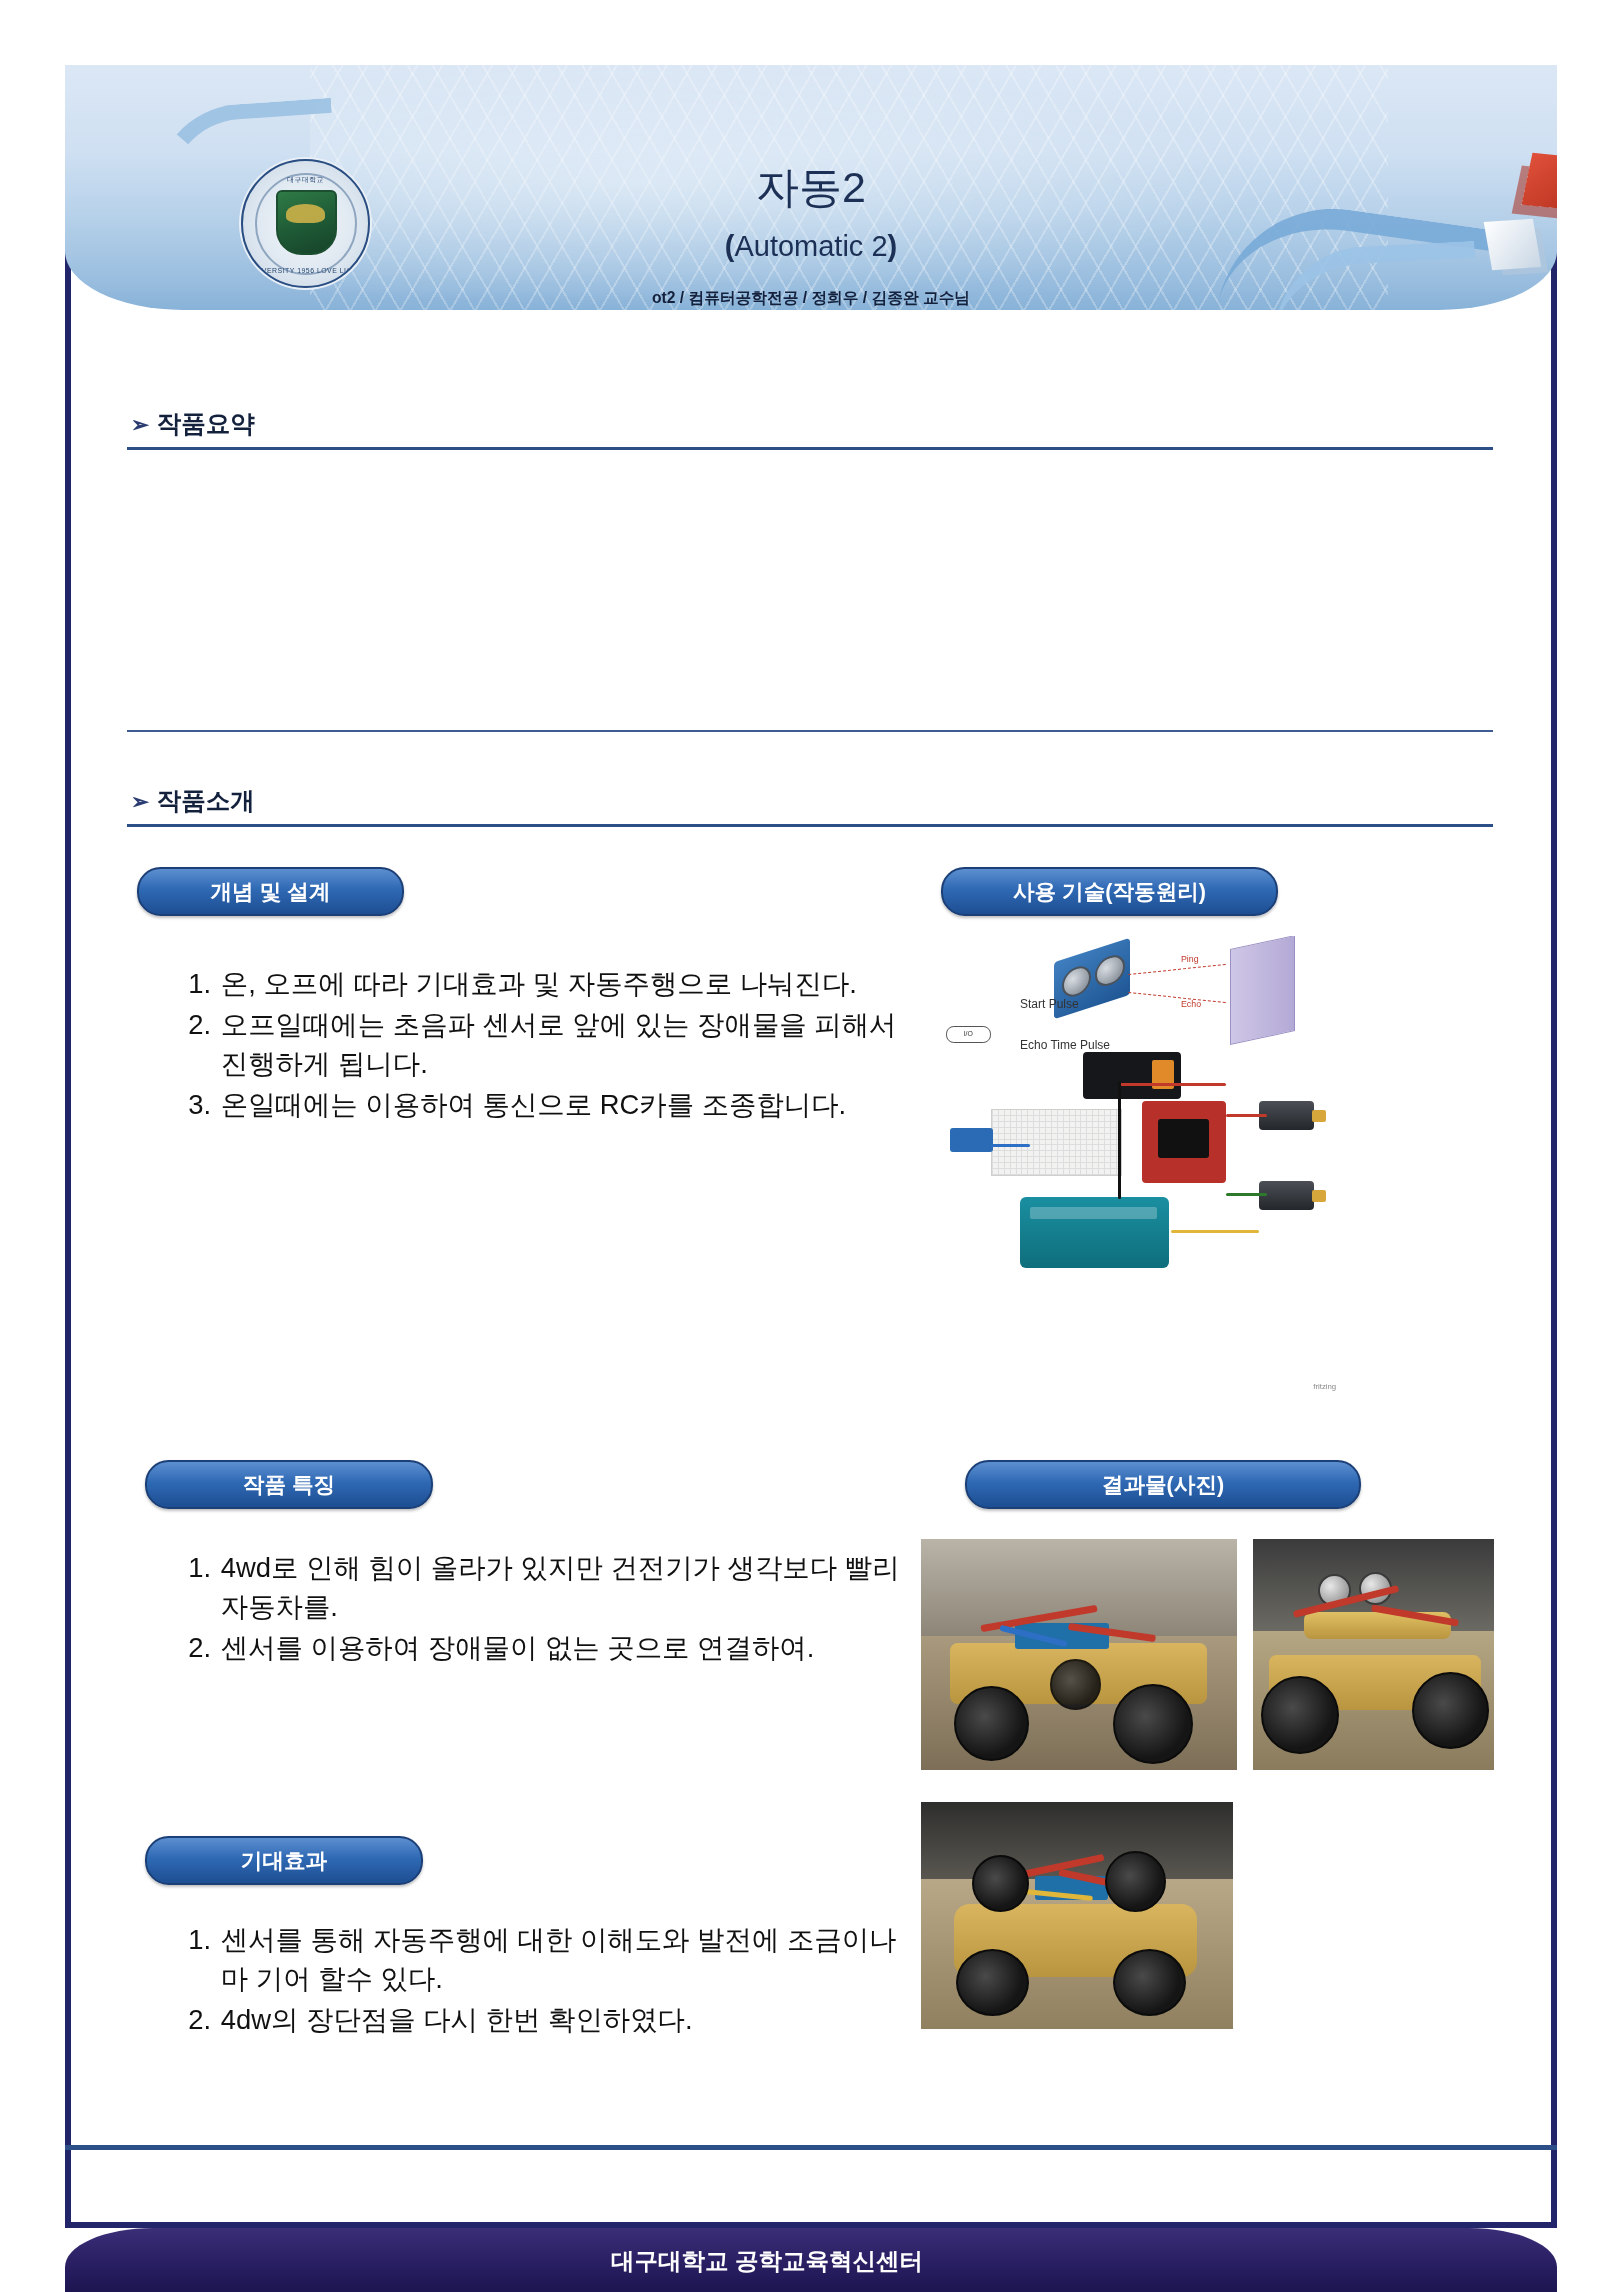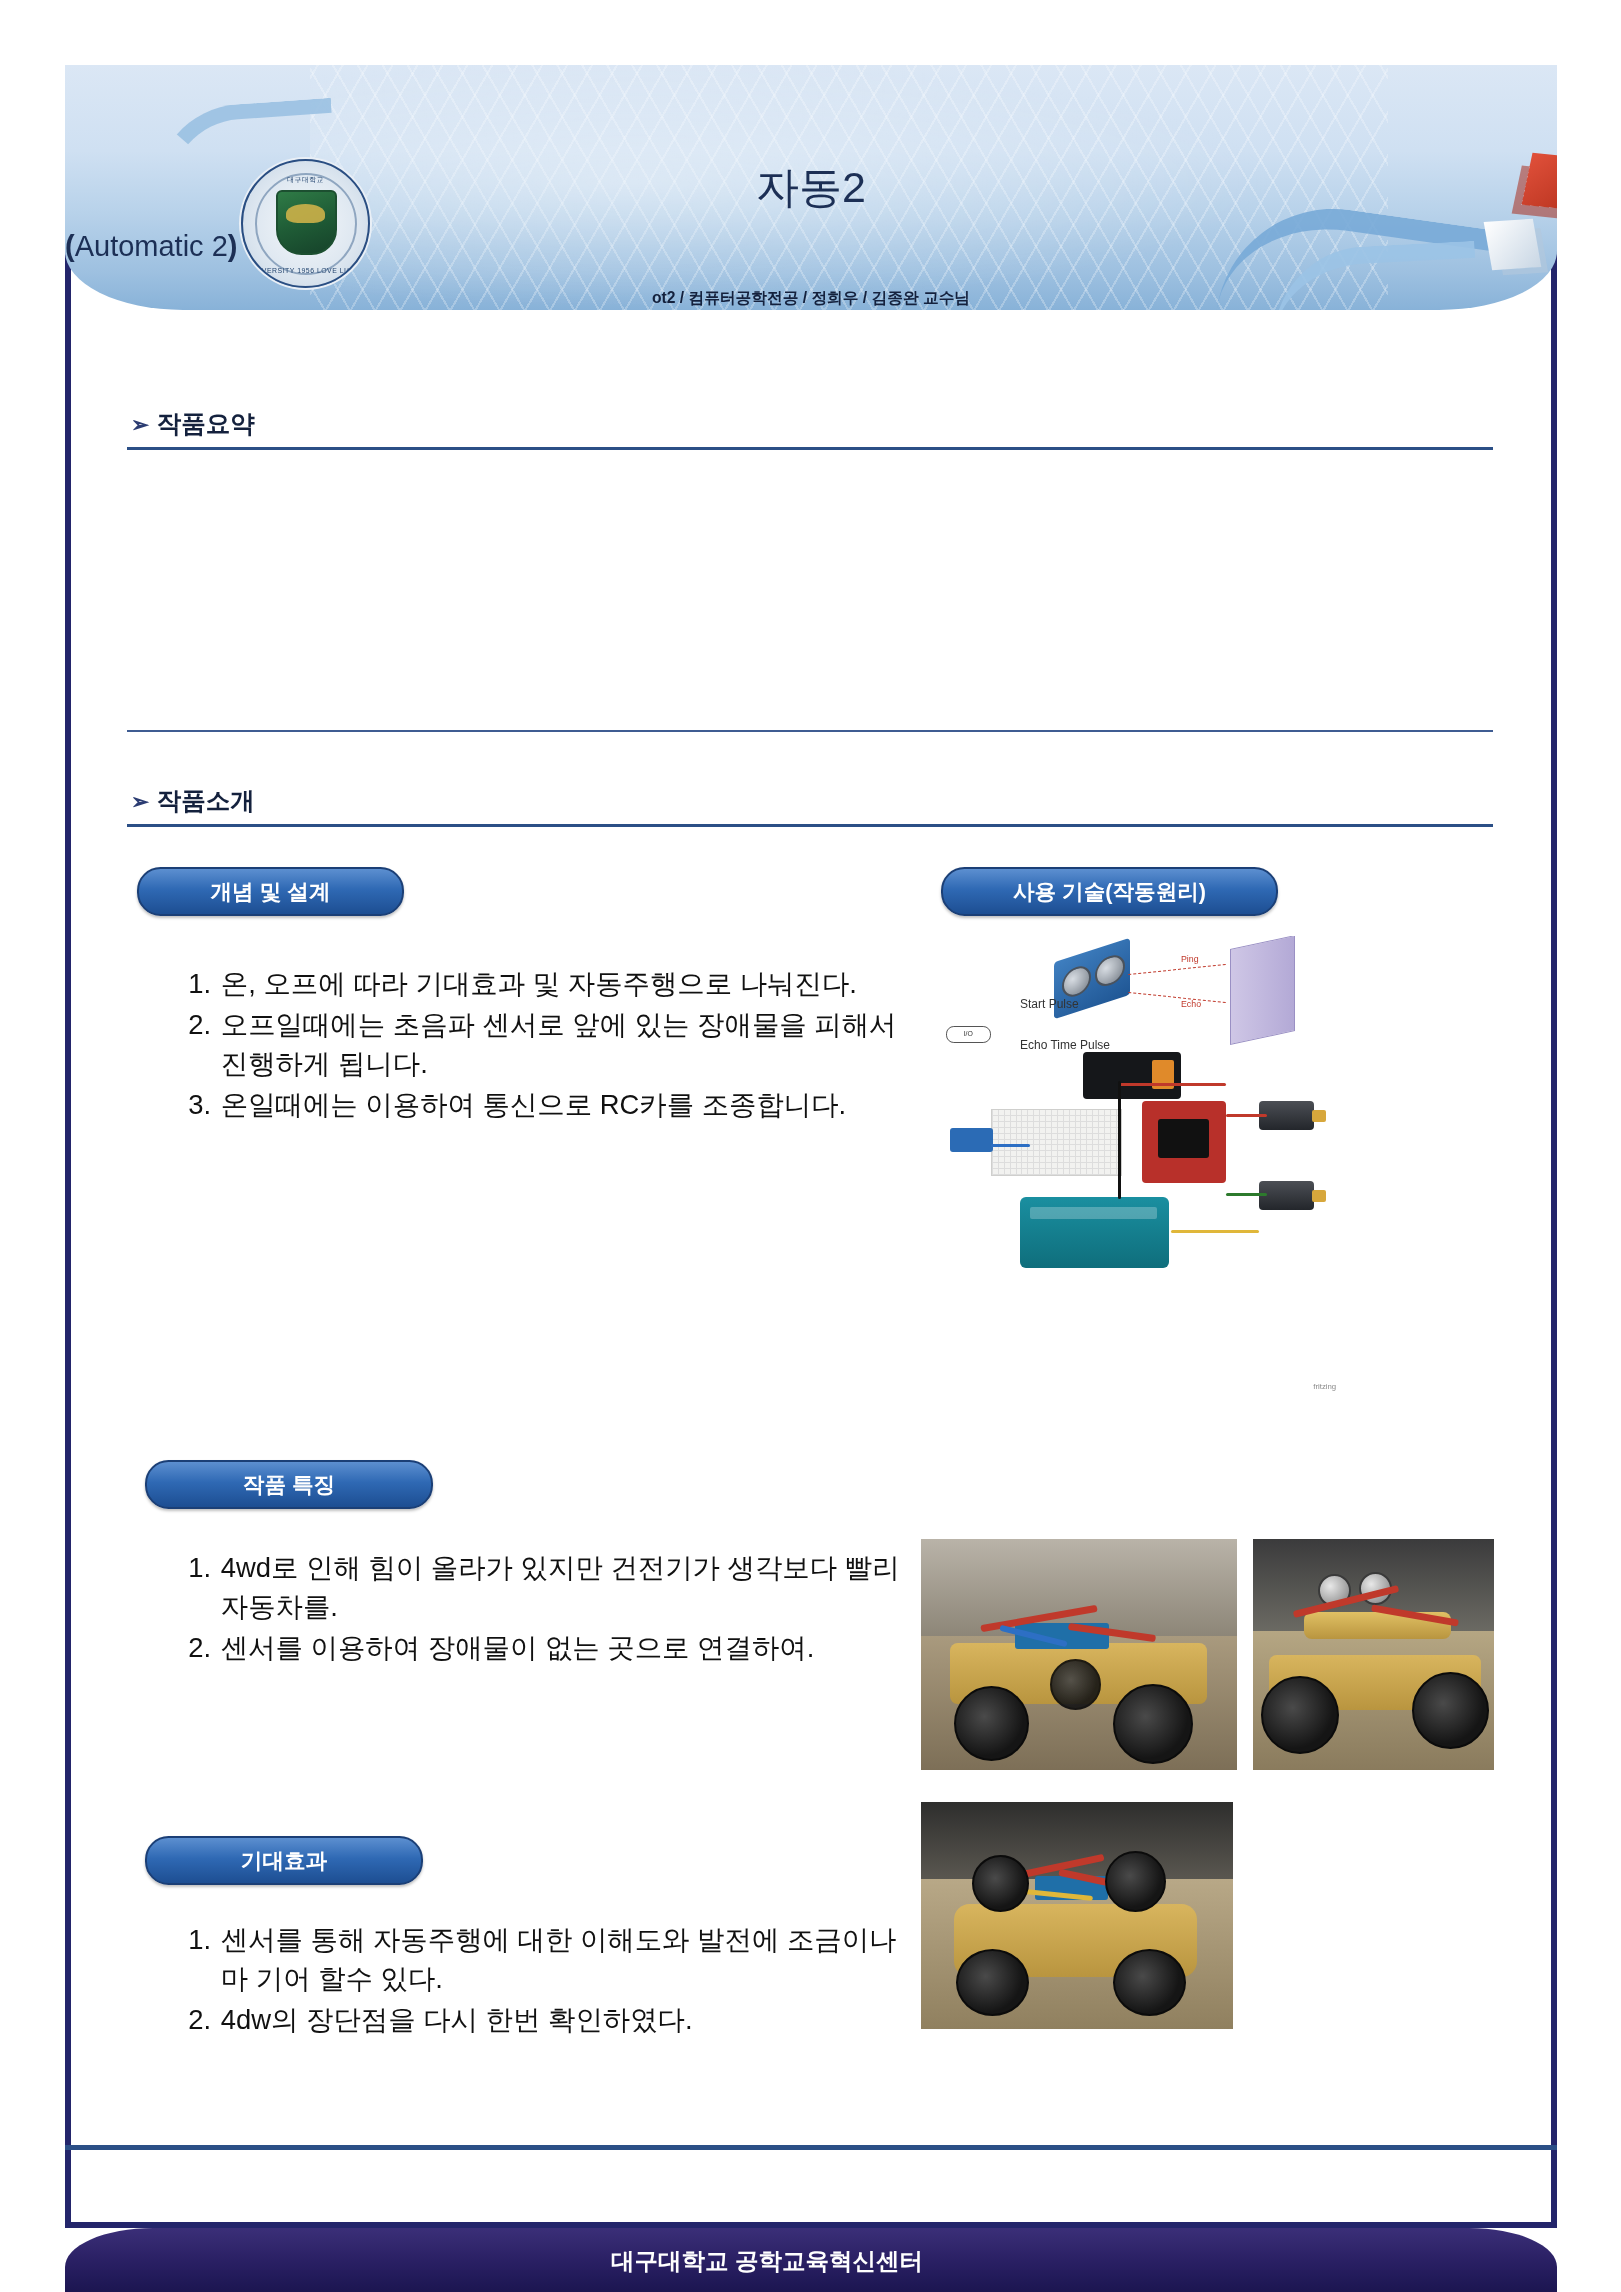--- a/index.html
+++ b/index.html
@@ -160,21 +160,21 @@
     width: 1492px;
     text-align: center;
     font-size: 43px;
     color: #1c2f55;
     font-weight: 400;
   }
   .header-subtitle {
     position: absolute;
     left: 0; top: 165px;
     width: 1492px;
-    text-align: left;
+    text-align: center;
     font-size: 29px;
     color: #1c2f55;
   }
   .header-subtitle b { font-weight: 700; }
   .header-meta {
     position: absolute;
     left: 0; top: 223px;
     width: 1492px;
     text-align: center;
     font-size: 15.7px;
@@ -569,20 +569,21 @@
     <div class="c-wire" style="left:290px; top:257px; width:41px; background:#2d7a2d;"></div>
     <div class="c-wire" style="left:184px; top:147px; width:106px; background:#c0392b;"></div>
     <div class="c-wire" style="left:182px; top:145px; width:2.9px; height:118px; background:#111;"></div>
     <div class="c-wire" style="left:235px; top:294px; width:88px; background:#e0b73a;"></div>
     <div class="c-wire" style="left:55px; top:208px; width:39px; background:#2d6fc4;"></div>
     <div class="c-credit">fritzing</div>
   </div>
 
   <div class="pill" style="left:145px; top:1460px; width:284px;">작품 특징</div>
 
+  <div class="pill" style="left:965px; top:1460px; width:392px;">결과물(사진)</div>
 
   <div class="numlist" style="left:172px; top:1549px; width:745px;">
     <div class="li">
       <div class="num">1.</div>
       <div class="txt">4wd로 인해 힘이 올라가 있지만 건전기가 생각보다 빨리 자동차를.</div>
     </div>
     <div class="li">
       <div class="num">2.</div>
       <div class="txt">센서를 이용하여 장애물이 없는 곳으로 연결하여.</div>
     </div>

